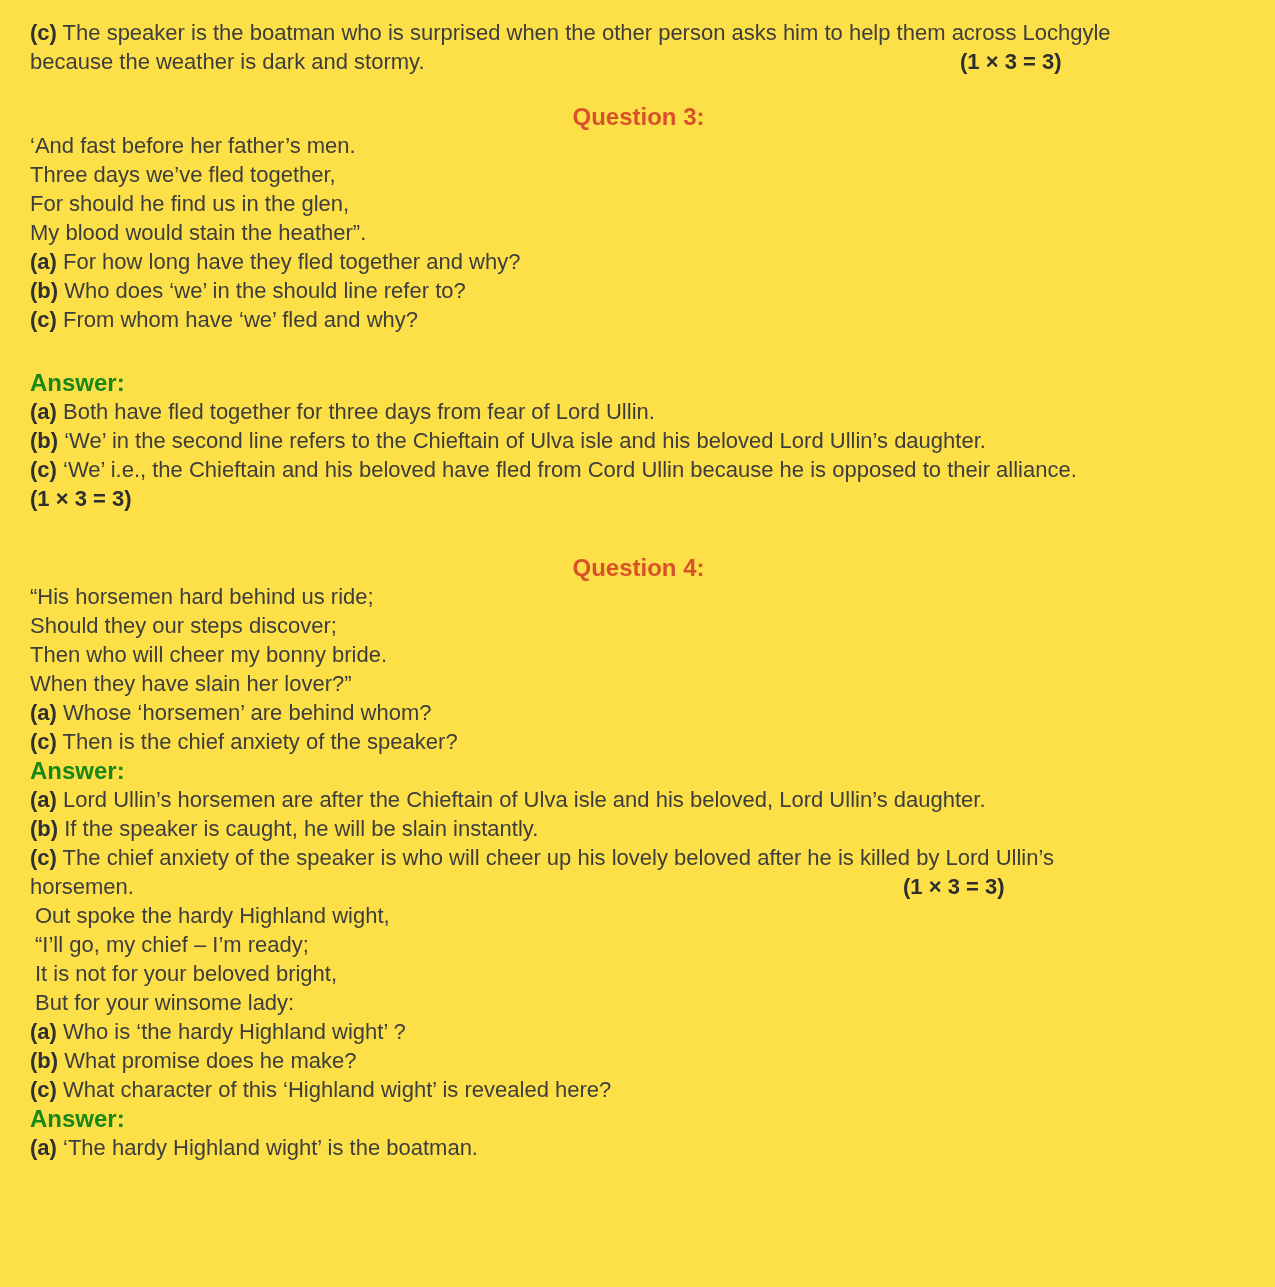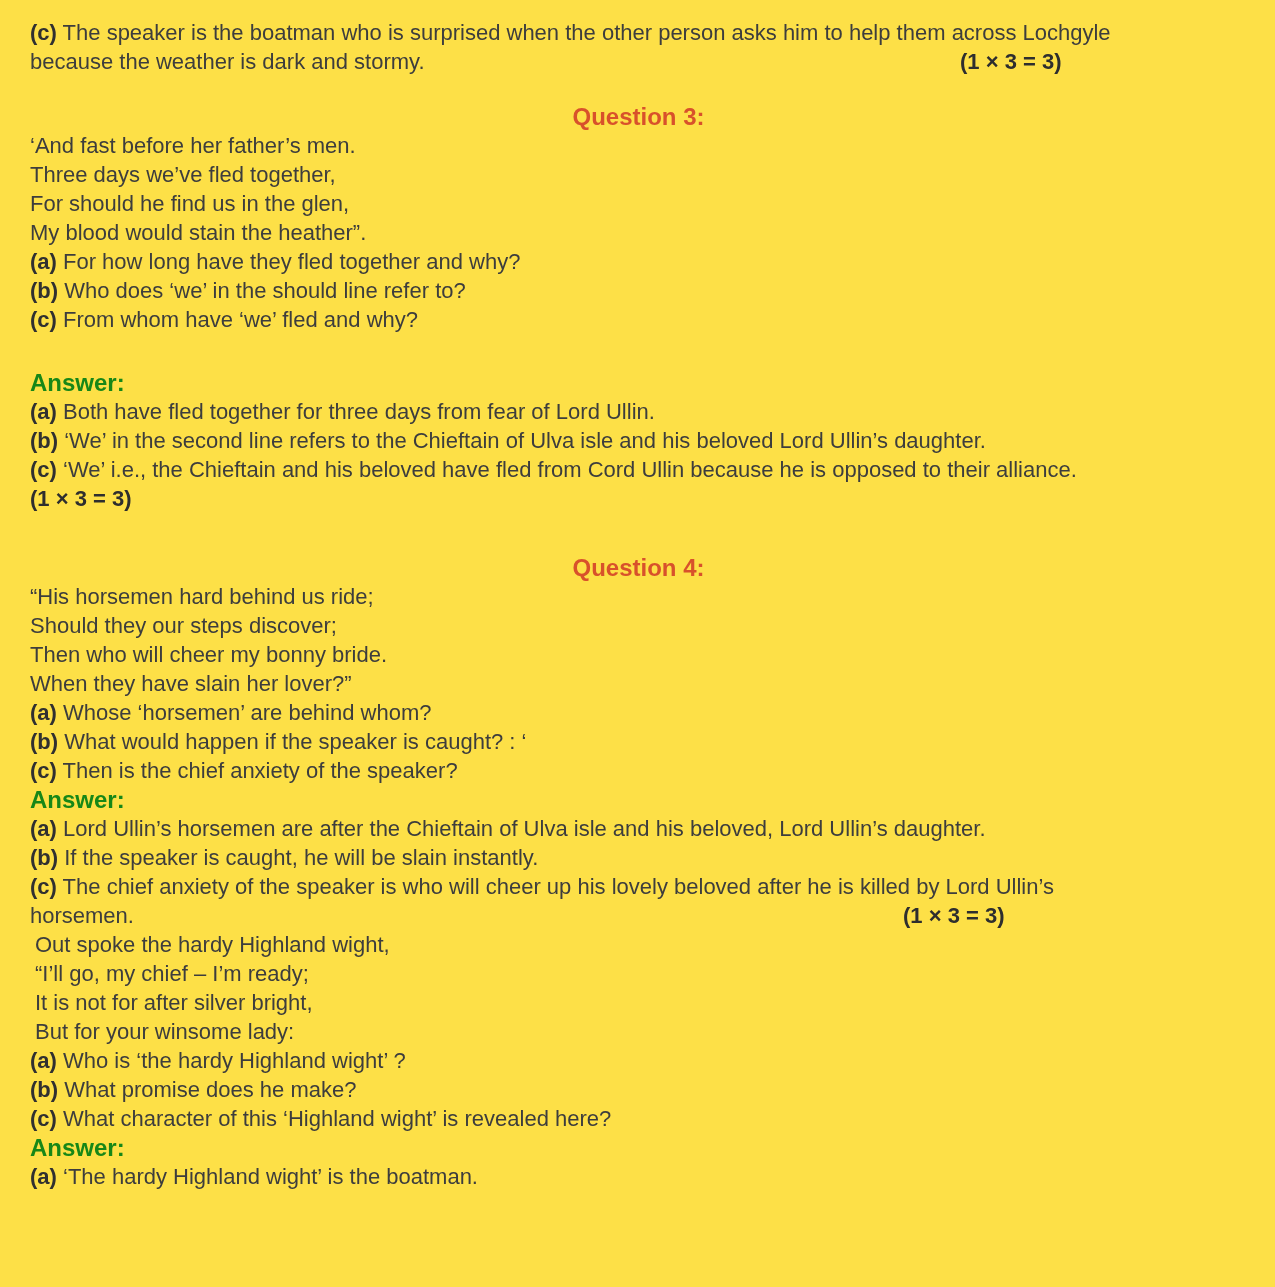--- a/index.html
+++ b/index.html
@@ -76,36 +76,35 @@
     <div class="line bold-line"><span>(1 × 3 = 3)</span></div>
   </div>
 
   <div>
     <div class="heading q-heading mt-q4">Question 4:</div>
     <div class="line"><span>“His horsemen hard behind us ride;</span></div>
     <div class="line"><span>Should they our steps discover;</span></div>
     <div class="line"><span>Then who will cheer my bonny bride.</span></div>
     <div class="line"><span>When they have slain her lover?”</span></div>
     <div class="line"><b>(a)</b><span> Whose ‘horsemen’ are behind whom?</span></div>
-    <div class="line"><b>(b)</b><span> What would happen if the speaker is caught? : ‘</span></div>
     <div class="line"><b>(c)</b><span> Then is the chief anxiety of the speaker?</span></div>
   </div>
 
   <div>
     <div class="heading a-heading">Answer:</div>
     <div class="line"><b>(a)</b><span> Lord Ullin’s horsemen are after the Chieftain of Ulva isle and his beloved, Lord Ullin’s daughter.</span></div>
     <div class="line"><b>(b)</b><span> If the speaker is caught, he will be slain instantly.</span></div>
     <div class="line"><b>(c)</b><span> The chief anxiety of the speaker is who will cheer up his lovely beloved after he is killed by Lord Ullin’s</span></div>
     <div class="line"><span>horsemen.</span><span class="marks marks-pos-2">(1 × 3 = 3)</span></div>
   </div>
 
   <div>
     <div class="line indent"><span>Out spoke the hardy Highland wight,</span></div>
     <div class="line indent"><span>“I’ll go, my chief – I’m ready;</span></div>
-    <div class="line indent"><span>It is not for after silver bright,</span></div>
+    <div class="line indent"><span>It is not for your beloved bright,</span></div>
     <div class="line indent"><span>But for your winsome lady:</span></div>
     <div class="line"><b>(a)</b><span> Who is ‘the hardy Highland wight’ ?</span></div>
     <div class="line"><b>(b)</b><span> What promise does he make?</span></div>
     <div class="line"><b>(c)</b><span> What character of this ‘Highland wight’ is revealed here?</span></div>
   </div>
 
   <div>
     <div class="heading a-heading">Answer:</div>
     <div class="line"><b>(a)</b><span> ‘The hardy Highland wight’ is the boatman.</span></div>
   </div>

